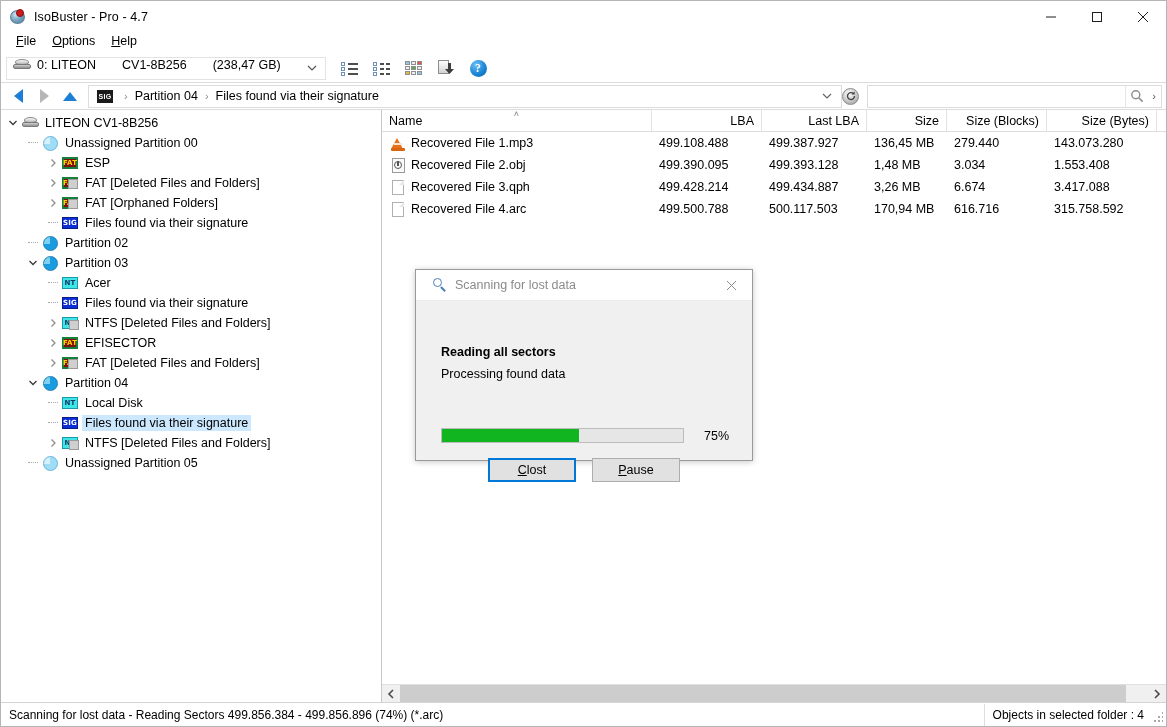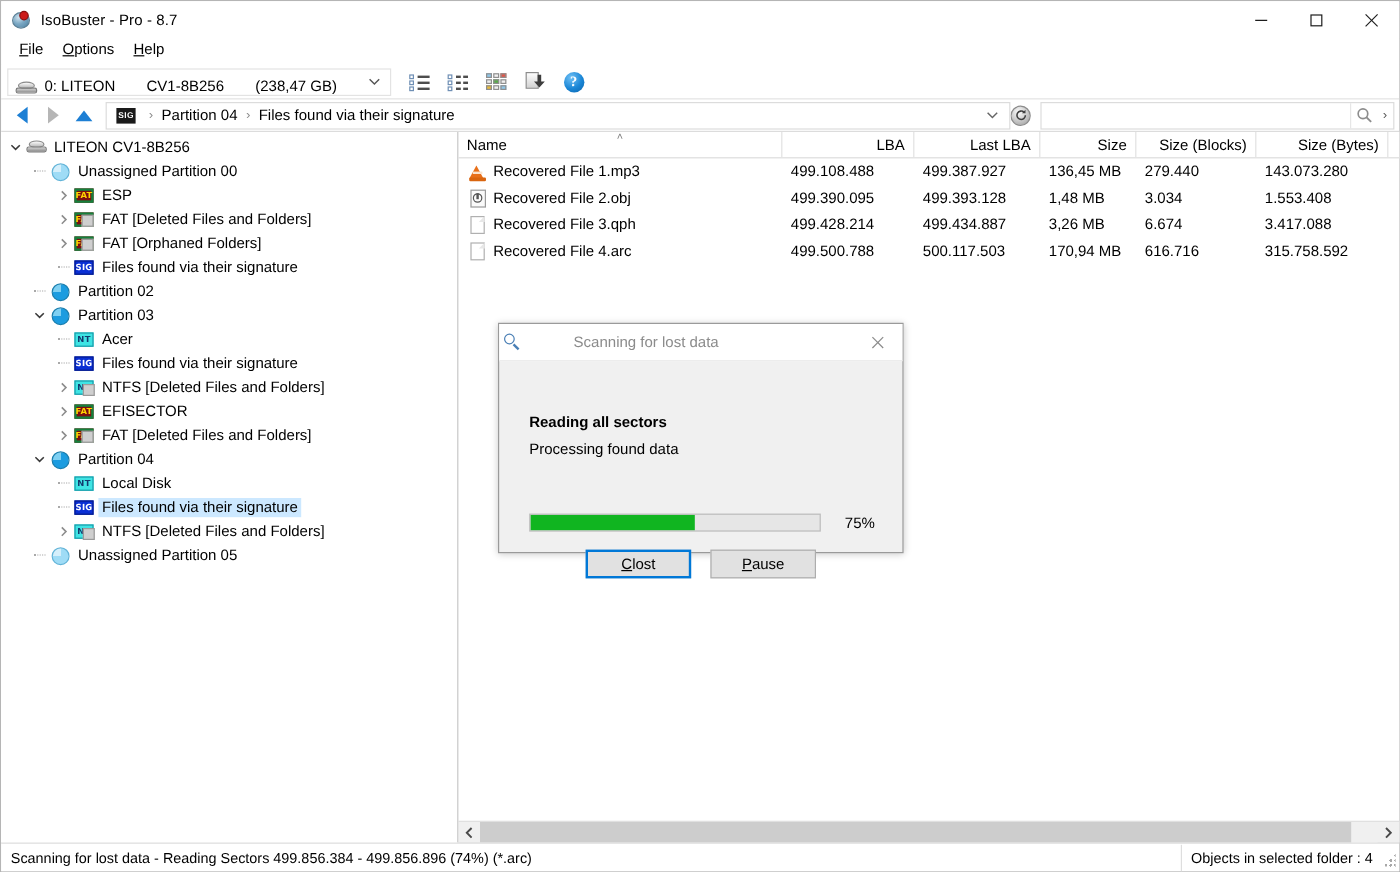--- a/index.html
+++ b/index.html
@@ -65,21 +65,21 @@
   .drivebar {
     height: 29px; flex: 0 0 29px;
     display: flex; align-items: center;
     background: #ffffff; padding-left: 5px;
     border-bottom: 1px solid #dcdcdc;
   }
   .drive-combo {
     width: 320px; height: 23px;
     border: 1px solid #e3e3e3;
     background: #ffffff;
-    display: flex; align-items: flex-end;
+    display: flex; align-items: flex-start;
     position: relative;
   }
   .drive-icon {
     width: 18px; height: 12px; margin: 0 6px 0 6px;
     position: relative; flex: 0 0 18px;
   }
   .drive-icon .top {
     position: absolute; left: 2px; top: 1px; width: 14px; height: 6px;
     border-radius: 50% 50% 40% 40%;
     background: linear-gradient(#fbfbfb, #b9b9b9);
@@ -369,23 +369,22 @@
   .dialog {
     position: absolute; left: 414px; top: 268px;
     width: 338px; height: 192px;
     background: #f0f0f0;
     border: 1px solid #9a9a9a;
     box-shadow: 0 1px 6px rgba(0,0,0,.22);
     display: flex; flex-direction: column;
   }
   .dlg-title {
     height: 31px; flex: 0 0 31px; background: #ffffff;
-    display: flex; align-items: center; padding-left: 3px;
+    display: flex; align-items: center; padding-left: 16px;
     border-bottom: 1px solid #ececec;
-    gap: 36px;
   }
   .dlg-mag {
     width: 16px; height: 16px; flex: 0 0 16px; margin-right: 7px;
     position: relative;
   }
   .dlg-mag .lens {
     position: absolute; left: 1px; top: 1px; width: 9px; height: 9px;
     border: 1.6px solid #4a7fb5; border-radius: 50%;
   }
   .dlg-mag .handle {
@@ -438,21 +437,21 @@
 </head>
 <body>
 
 <div id="app">
 
   <div class="titlebar">
     <div class="app-icon">
       <div class="globe"></div>
         <div class="dot"></div>
     </div>
-    <div class="title-text">IsoBuster - Pro - 8.7</div>
+    <div class="title-text">IsoBuster - Pro - 4.7</div>
     <div class="win-controls">
       <div class="win-btn">
         <svg width="12" height="12" viewBox="0 0 12 12">
             <line x1="1" y1="6" x2="11" y2="6" stroke="currentColor" stroke-width="1"></line>
           </svg>
       </div>
       <div class="win-btn">
         <svg width="12" height="12" viewBox="0 0 12 12">
             <rect x="1.5" y="1.5" width="9" height="9" fill="none" stroke="currentColor" stroke-width="1"></rect>
           </svg>

